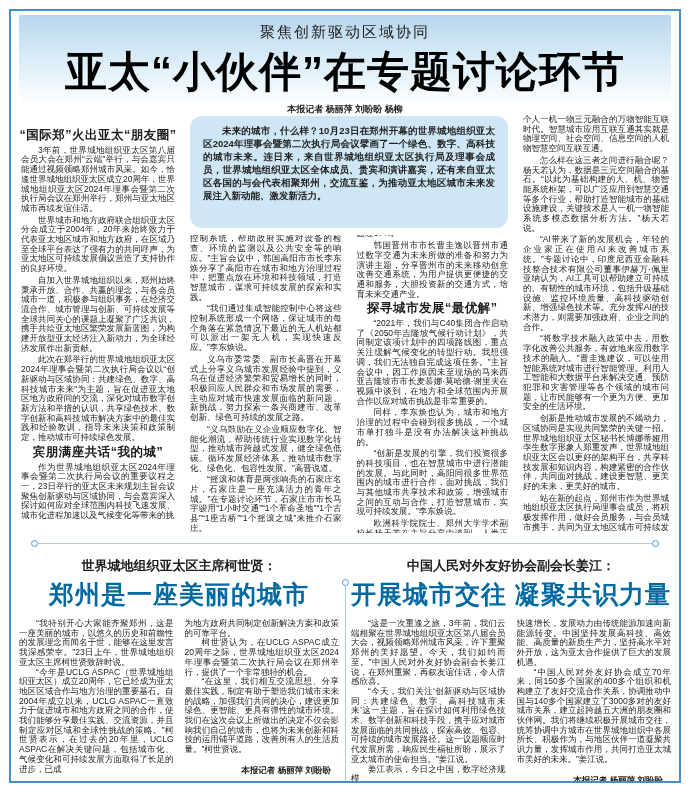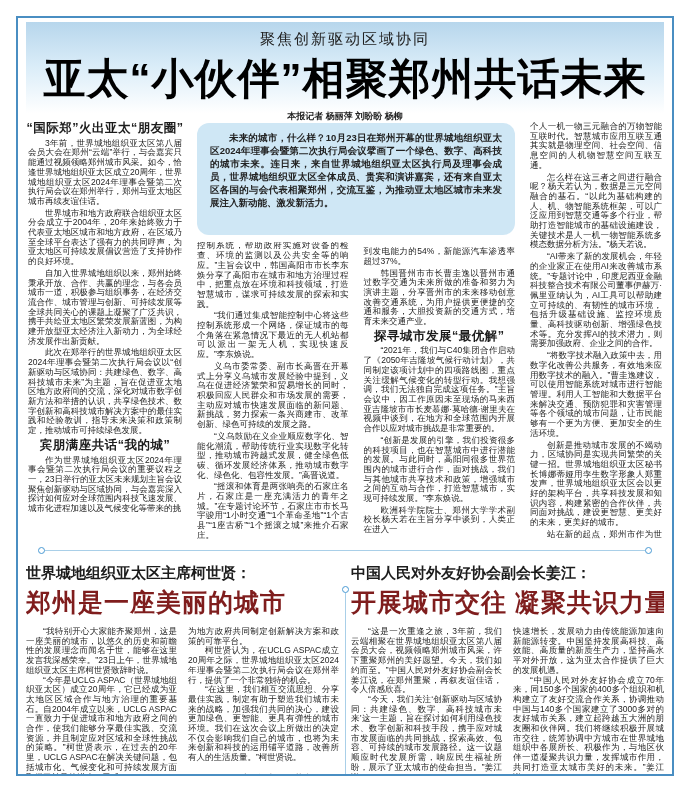--- a/index.html
+++ b/index.html
@@ -1,69 +1,69 @@
 <!DOCTYPE html>
 <html><head>
 <meta charset="utf-8">
 <style>
   html,body { margin:0; padding:0; background:#e8e8e8; }
   body { font-family:"Liberation Sans","DejaVu Sans",sans-serif; color:#1c1c1c; }
-  .page { width:690px; height:792px; background:#fff; box-sizing:border-box; padding:16px; margin:0 auto; }
+  .page { width:690px; height:792px; background:#fff; box-sizing:border-box; padding:9px; margin:0 auto; }
   .frame { border:2px solid #4a8ec2; height:100%; box-sizing:border-box; padding:4px 8px 6px; overflow:hidden; background:#fff; }
 
   
   .banner { text-align:center; background:linear-gradient(180deg,#b7d6ec 0%,#d9ecf8 45%,#ffffff 95%); padding:8px 4px 2px; height:96px; box-sizing:border-box; }
   .kicker { font-size:15px; letter-spacing:2px; color:#222; }
   .headline { font-size:42px; font-weight:900; margin:2px 0 3px; letter-spacing:1px; color:#000; white-space:nowrap; }
   .byline { font-size:9px; font-weight:bold; color:#222; }
 
   
   .main-grid { display:flex; gap:11px; height:420px; overflow:hidden; margin-top:2px; }
   .col { font-size:8.5px; line-height:9.7px; overflow:hidden; }
   .col1 { flex:0 0 158px; }
   .middle { flex:0 0 322px; display:flex; flex-direction:column; }
   .col4 { flex:1; }
   .col p { margin:2px; text-indent:2em; text-align:justify; }
   .col p.no-indent { text-indent:0; }
   .col-heading { font-size:12.5px; font-weight:bold; text-align:center; margin:5px 0 5px; letter-spacing:0.5px; }
-  .col-heading.first { margin-top:4px; }
+  .col-heading.first { margin-top:18px; }
 
   .lede-box { background:#cfe7f5; border-radius:12px; margin:3px 2px 7px; padding:8px 13px; height:112px; box-sizing:border-box; overflow:hidden; }
   .lede-box p { font-size:9.5px; line-height:13px; font-weight:bold; text-indent:2em; text-align:justify; margin:0; color:#222; }
   .middle-cols { display:flex; gap:11px; flex:1; overflow:hidden;align-items:center; }
   .middle-cols .col { flex:1; }
 
   
   .hr-divider { display:flex; align-items:center; margin:7px 12px 2px; }
   .dot { width:5px; height:5px; border:1px solid #4a9ad4; border-radius:50%; background:#fff; flex:0 0 auto; }
   .hline { flex:1; height:1px; background:#a9cfe8; }
 
   
   .bottom { display:flex; height:246px; overflow:hidden; }
   .bottom-sec { flex:1; overflow:hidden; }
-  .kicker2 { font-size:15px; font-weight:bold; margin:8px 0 3px; }
-  .sub-headline { font-size:25px; font-weight:900; text-align:left; margin:0 0 8px; letter-spacing:1px; color:#7f1d1d; white-space:nowrap; }
+  .kicker2 { font-size:13px; font-weight:bold; text-align:center; margin:8px 0 3px; }
+  .sub-headline { font-size:25px; font-weight:900; text-align:center; margin:0 0 8px; letter-spacing:1px; color:#0369a1; white-space:nowrap; }
   .two-col { display:flex; gap:11px; overflow:hidden; font-size:8.5px; line-height:9.7px; }
   .two-col .bcol { flex:1; overflow:hidden; }
   .two-col p { margin:0; text-indent:2em; text-align:justify; }
   .two-col p.no-indent { text-indent:0; }
   .sec-byline { font-size:8.5px; font-weight:bold; text-align:right; padding-right:8px; margin-top:11px; }
 
   .v-divider { flex:0 0 12px; display:flex; flex-direction:column; align-items:center; padding-top:30px; box-sizing:border-box; }
   .vline { width:1px; flex:1; background:#a9cfe8; }
 </style>
 </head>
 <body>
 
 <div class="page">
   <div class="frame">
 
     <div class="banner">
       <div class="kicker">聚焦创新驱动区域协同</div>
-      <div class="headline">亚太“小伙伴”相聚郑州共话未来</div>
+      <div class="headline">亚太“小伙伴”在专题讨论环节</div>
       <div class="byline">本报记者 杨丽萍 刘盼盼 杨柳</div>
     </div>
 
     <div class="main-grid">
 
       <div class="col col1">
         <div class="col-heading first">“国际郑”火出亚太“朋友圈”</div>
         <p>3年前，世界城地组织亚太区第八届会员大会在郑州“云端”举行，与会嘉宾只能通过视频领略郑州城市风采。如今，恰逢世界城地组织亚太区成立20周年，世界城地组织亚太区2024年理事会暨第二次执行局会议在郑州举行，郑州与亚太地区城市再续友谊佳话。</p>
         <p>世界城市和地方政府联合组织亚太区分会成立于2004年，20年来始终致力于代表亚太地区城市和地方政府，在区域乃至全球平台表达了强有力的共同呼声，为亚太地区可持续发展倡议营造了支持协作的良好环境。</p>
         <p>自加入世界城地组织以来，郑州始终秉承开放、合作、共赢的理念，与各会员城市一道，积极参与组织事务，在经济交流合作、城市管理与创新、可持续发展等全球共同关心的课题上凝聚了广泛共识，携手共绘亚太地区繁荣发展新蓝图，为构建开放型亚太经济注入新动力，为全球经济发展作出新贡献。</p>
@@ -84,20 +84,21 @@
             <p>义乌市委常委、副市长高晋在开幕式上分享义乌城市发展经验中提到，义乌在促进经济繁荣和贸易增长的同时，积极回应人民群众和市场发展的需要，主动应对城市快速发展面临的新问题、新挑战，努力探索一条兴商建市、改革创新、绿色可持续的发展之路。</p>
             <p>“义乌鼓励在义企业顺应数字化、智能化潮流，帮助传统行业实现数字化转型，推动城市跨越式发展，健全绿色低碳、循环发展经济体系，推动城市数字化、绿色化、包容性发展。”高晋说道。</p>
             <p>“摇滚和体育是两张响亮的石家庄名片，石家庄是一座充满活力的青年之城。”在专题讨论环节，石家庄市市长马宇骏用“1小时交通”“1个革命圣地”“1个古县”“1座古桥”“1个摇滚之城”来推介石家庄。</p>
             <p>马宇骏介绍，石家庄新能源发电量达</p>
           </div>
           <div class="col">
             <p class="no-indent">到发电能力的54%，新能源汽车渗透率超过37%。</p>
             <p>韩国晋州市市长曹圭逸以晋州市通过数字交通为未来所做的准备和努力为演讲主题，分享晋州市的未来移动创意改善交通系统，为用户提供更便捷的交通和服务，大胆投资新的交通方式，培育未来交通产业。</p>
             <div class="col-heading">探寻城市发展“最优解”</div>
             <p>“2021年，我们与C40集团合作启动了《2050年吉隆坡气候行动计划》，共同制定该项计划中的四项路线图，重点关注缓解气候变化的转型行动。我想强调，我们无法独自完成这项任务。”主旨会议中，因工作原因未至现场的马来西亚吉隆坡市市长麦慕娜·莫哈德·谢里夫在视频中谈到，在地方和全球范围内开展合作以应对城市挑战是非常重要的。</p>
+            <p>同样，李东焕也认为，城市和地方治理的过程中会碰到很多挑战，一个城市单打独斗是没有办法解决这种挑战的。</p>
             <p>“创新是发展的引擎，我们投资很多的科技项目，也在智慧城市中进行潜能的发展。与此同时，高阳同很多世界范围内的城市进行合作，面对挑战，我们与其他城市共享技术和政策，增强城市之间的互动与合作，打造智慧城市，实现可持续发展。”李东焕说。</p>
             <p>欧洲科学院院士、郑州大学学术副校长杨天若在主旨分享中谈到，人类正在进入一</p>
           </div>
         </div>
       </div>
 
       <div class="col col4">
         <p class="no-indent">个人一机一物三元融合的万物智能互联时代。智慧城市应用互联互通其实就是物理空间、社会空间、信息空间的人机物智慧空间互联互通。</p>
         <p>怎么样在这三者之间进行融合呢？杨天若认为，数据是三元空间融合的基石。“以此为基础构建的人、机、物智能系统框架，可以广泛应用到智慧交通等多个行业，帮助打造智能城市的基础设施建设，关键技术是人一机一物智能系统多模态数据分析方法。”杨天若说。</p>
         <p>“AI带来了新的发展机会，年轻的企业家正在使用AI来改善城市系统。”专题讨论中，印度尼西亚金融科技整合技术有限公司董事伊赫万·佩里亚纳认为，AI工具可以帮助建立可持续的、有韧性的城市环境，包括升级基础设施、监控环境质量、高科技驱动创新、增强绿色技术等。充分发挥AI的技术潜力，则需要加强政府、企业之间的合作。</p>

